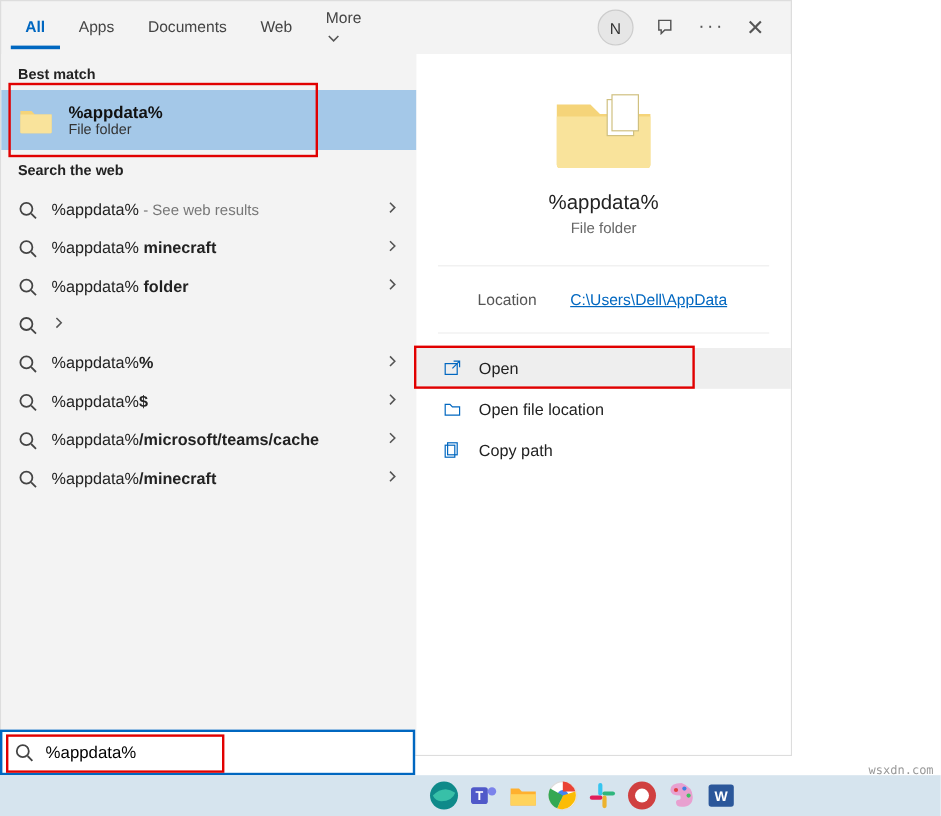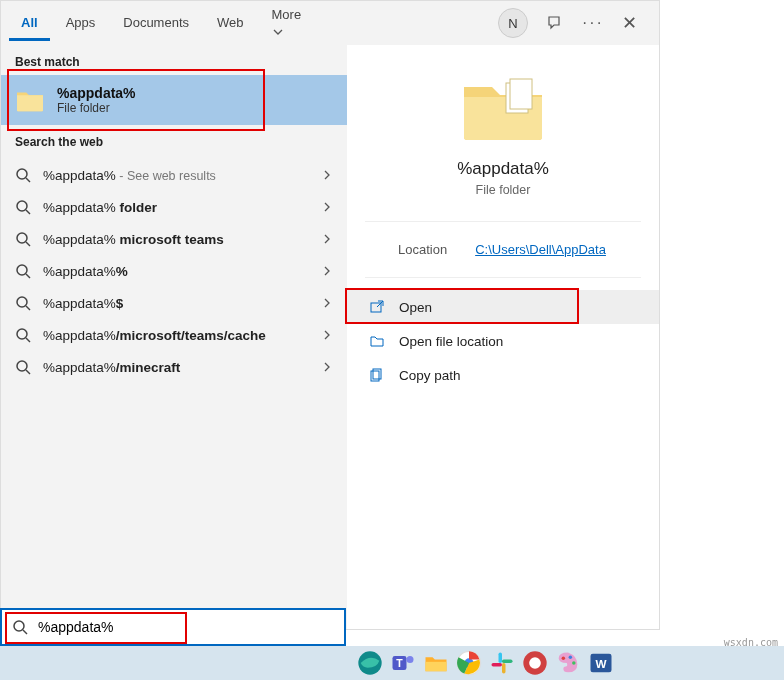--- a/index.html
+++ b/index.html
@@ -25,21 +25,21 @@
 .section-label { font-size: 12px; font-weight: 600; padding: 10px 14px 6px; color: #222; }
 .best-match { background: #a4c8e8; padding: 10px 14px; display: flex; gap: 12px; align-items: center; position: relative; }
 .red-box { position: absolute; border: 2px solid #e10000; pointer-events: none; }
 .folder-icon-sm { width: 30px; height: 26px; position: relative; }
 .folder-icon-sm svg { width: 100%; height: 100%; }
 .bm-text { display: flex; flex-direction: column; }
 .bm-title { font-weight: 600; font-size: 14px; color: #111; }
 .bm-sub { font-size: 12px; color: #333; }
 
 .web-list { padding-top: 4px; }
-.web-item { display: flex; align-items: center; padding: 8px 14px; gap: 12px; font-size: 13.5px; color: #222; position: relative; }
+.web-item { display: flex; align-items: flex-start; padding: 8px 14px; gap: 12px; font-size: 13.5px; color: #222; position: relative; }
 .search-glyph { width: 16px; height: 16px; color: #444; flex-shrink: 0; }
 .web-text { flex: 1; }
 .web-hint { color: #777; font-size: 12.5px; }
 .chevron { width: 12px; height: 12px; color: #555; flex-shrink: 0; }
 
 
 .right { flex: 1; background: #fff; padding: 18px 0; }
 .preview-top { text-align: center; padding: 8px 0 18px; }
 .big-folder { width: 90px; height: 74px; margin: 0 auto 14px; }
 .big-folder svg { width: 100%; height: 100%; }
@@ -121,31 +121,40 @@
             <span class="web-text">%appdata%<span class="web-hint"> - See web results</span></span>
             <svg class="chevron" viewBox="0 0 12 12">
               <path d="M4 2 L8 6 L4 10" fill="none" stroke="currentColor" stroke-width="1.3"></path>
             </svg>
           </div>
           <div class="web-item">
             <svg class="search-glyph" viewBox="0 0 16 16">
               <circle cx="7" cy="7" r="5" fill="none" stroke="currentColor" stroke-width="1.5"></circle>
               <line x1="11" y1="11" x2="15" y2="15" stroke="currentColor" stroke-width="1.5"></line>
             </svg>
+            <span class="web-text">%appdata% <b>minecraft</b></span>
+            <svg class="chevron" viewBox="0 0 12 12">
+              <path d="M4 2 L8 6 L4 10" fill="none" stroke="currentColor" stroke-width="1.3"></path>
+            </svg>
+          </div>
+          <div class="web-item">
+            <svg class="search-glyph" viewBox="0 0 16 16">
+              <circle cx="7" cy="7" r="5" fill="none" stroke="currentColor" stroke-width="1.5"></circle>
+              <line x1="11" y1="11" x2="15" y2="15" stroke="currentColor" stroke-width="1.5"></line>
+            </svg>
             <span class="web-text">%appdata% <b>folder</b></span>
             <svg class="chevron" viewBox="0 0 12 12">
               <path d="M4 2 L8 6 L4 10" fill="none" stroke="currentColor" stroke-width="1.3"></path>
             </svg>
           </div>
           <div class="web-item">
             <svg class="search-glyph" viewBox="0 0 16 16">
               <circle cx="7" cy="7" r="5" fill="none" stroke="currentColor" stroke-width="1.5"></circle>
               <line x1="11" y1="11" x2="15" y2="15" stroke="currentColor" stroke-width="1.5"></line>
             </svg>
-            <span class="web-text">%appdata% <b>microsoft teams</b></span>
             <svg class="chevron" viewBox="0 0 12 12">
               <path d="M4 2 L8 6 L4 10" fill="none" stroke="currentColor" stroke-width="1.3"></path>
             </svg>
           </div>
           <div class="web-item">
             <svg class="search-glyph" viewBox="0 0 16 16">
               <circle cx="7" cy="7" r="5" fill="none" stroke="currentColor" stroke-width="1.5"></circle>
               <line x1="11" y1="11" x2="15" y2="15" stroke="currentColor" stroke-width="1.5"></line>
             </svg>
             <span class="web-text">%appdata%<b>%</b></span>

